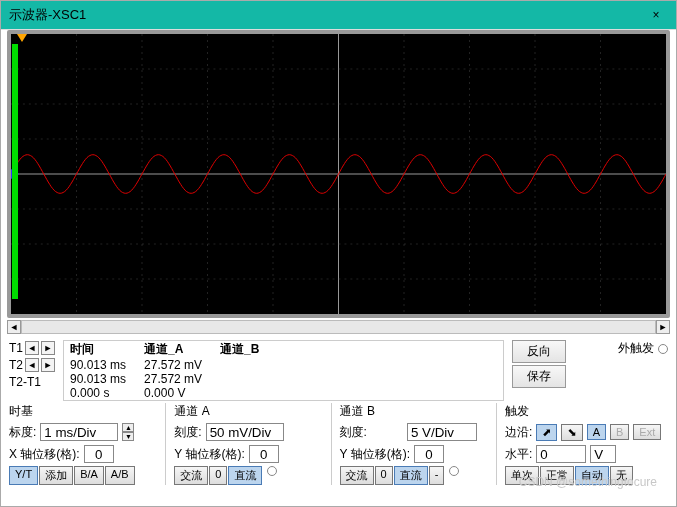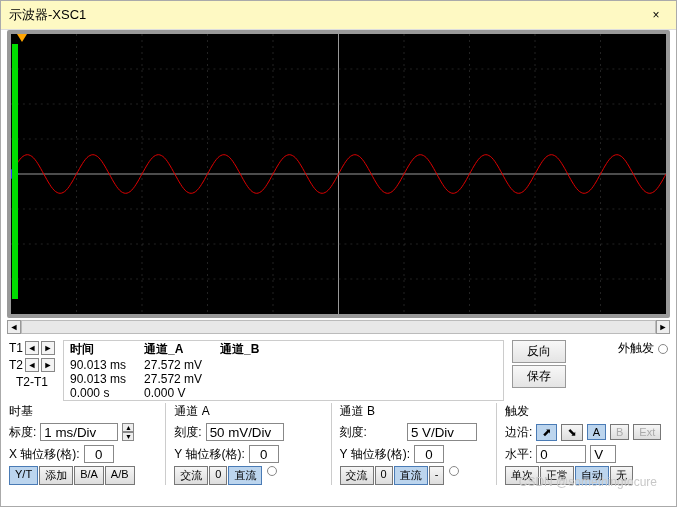--- a/index.html
+++ b/index.html
@@ -1,29 +1,29 @@
 <!DOCTYPE html>
 <html><head>
 <meta charset="utf-8">
 <style>
   * { box-sizing: border-box; }
   body { margin: 0; font-family: "Microsoft YaHei", Arial, sans-serif; font-size: 12px; background: #f0f0f0; }
   .window { width: 677px; height: 507px; background: #fff; border: 1px solid #aaa; display: flex; flex-direction: column; }
-  .titlebar { display: flex; justify-content: space-between; align-items: center; padding: 4px 8px; background: #fef9c3; border-bottom: 1px solid #ddd; }
+  .titlebar { display: flex; justify-content: space-between; align-items: center; padding: 4px 8px; background: #14b8a6; border-bottom: 1px solid #ddd; }
   .titlebar .title { font-size: 13px; }
   .close-btn { width: 24px; height: 20px; text-align: center; line-height: 20px; cursor: pointer; }
   .scope-area { flex: 0 0 auto; padding: 0 6px; }
   .scope-border { border: 4px solid #999; border-radius: 2px; }
   .scope { background: #000; position: relative; width: 100%; height: 280px; }
   .scroll-row { display: flex; align-items: center; padding: 2px 6px; }
   .hscroll { flex: 1; height: 14px; background: #e8e8e8; border: 1px solid #bbb; }
   .arrow-btn { width: 14px; height: 14px; border: 1px solid #999; background: #eee; font-size: 9px; text-align: center; line-height: 12px; cursor: pointer; }
   .panel { flex: 1; padding: 4px 8px 6px 8px; display: flex; flex-direction: column; gap: 2px; }
   .cursor-section { display: flex; gap: 8px; align-items: flex-start; }
-  .cursor-labels { display: flex; flex-direction: column; gap: 1px; align-items: center; }
+  .cursor-labels { display: flex; flex-direction: column; gap: 1px; }
   .cur-row { display: flex; align-items: center; gap: 2px; height: 16px; }
   .small-btn { width: 14px; height: 14px; border: 1px solid #888; background: #f4f4f4; font-size: 9px; text-align: center; line-height: 12px; cursor: pointer; }
   .readout { border: 1px solid #ccc; padding: 0 6px; flex: 1; }
   .readout table { border-collapse: collapse; }
   .readout th { font-weight: bold; text-align: left; padding: 0 18px 0 0; }
   .readout td { padding: 0 18px 0 0; }
   .side-btns { display: flex; flex-direction: column; gap: 2px; }
   .btn { background: linear-gradient(#f8f8f8,#e4e4e4); border: 1px solid #999; padding: 2px 14px; cursor: pointer; text-align: center; font-size: 12px; }
   .ext-trig { display: flex; align-items: center; gap: 4px; margin-left: 44px; }
   .radio-dot { width: 10px; height: 10px; border: 1px solid #888; border-radius: 50%; background: #fff; }

